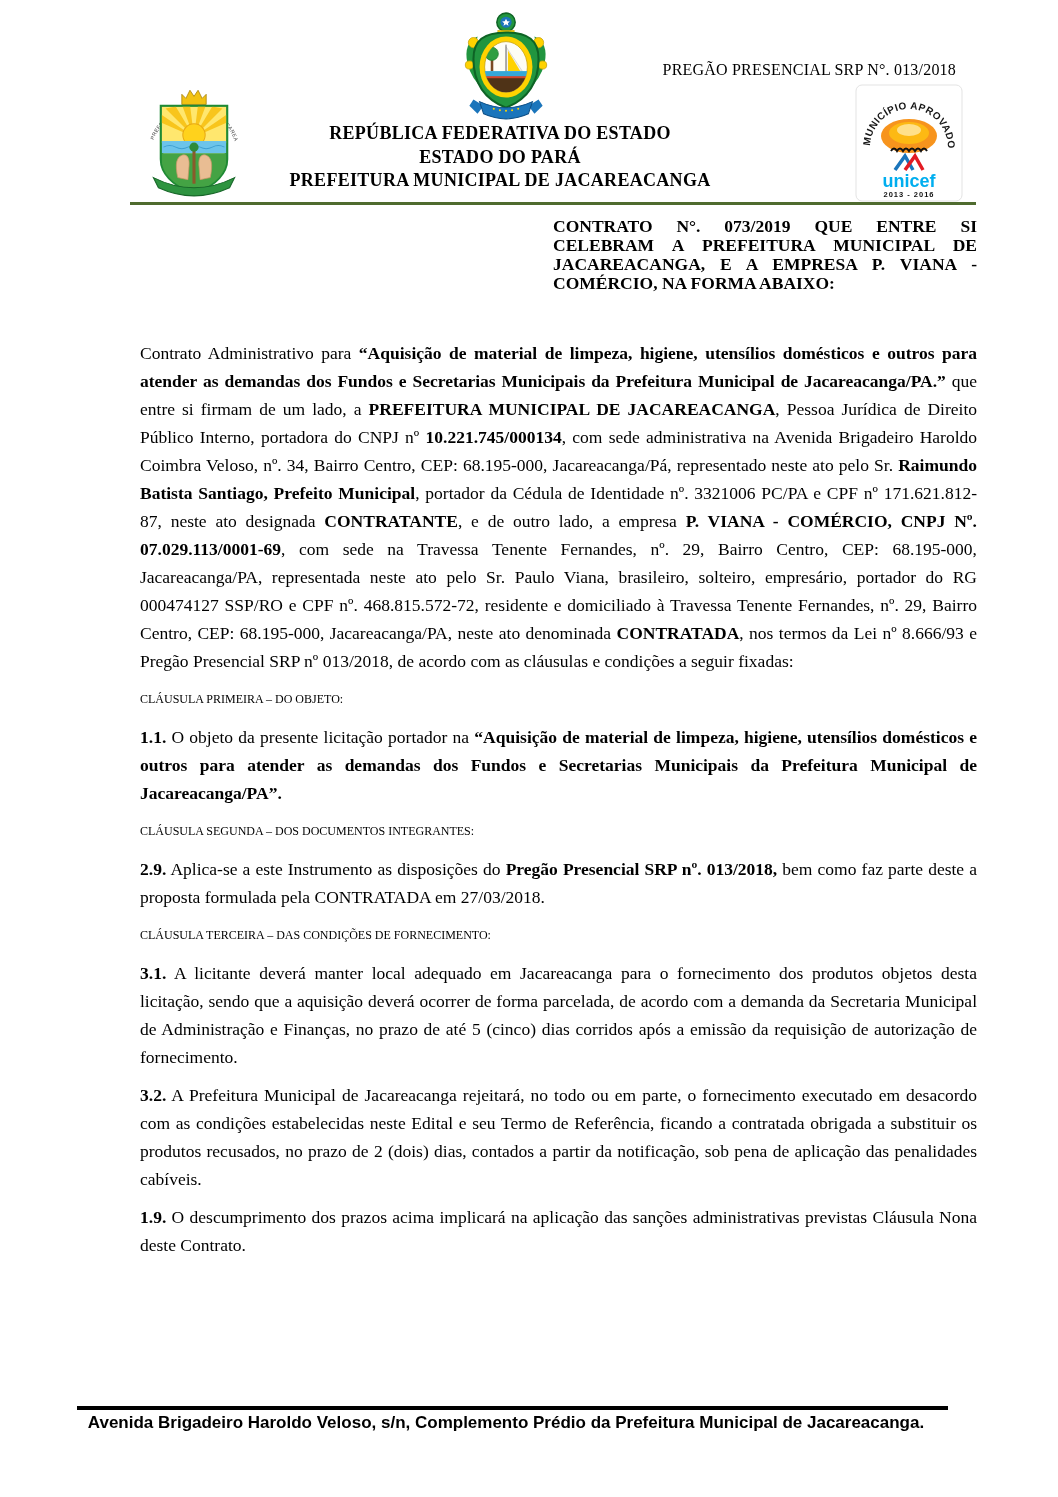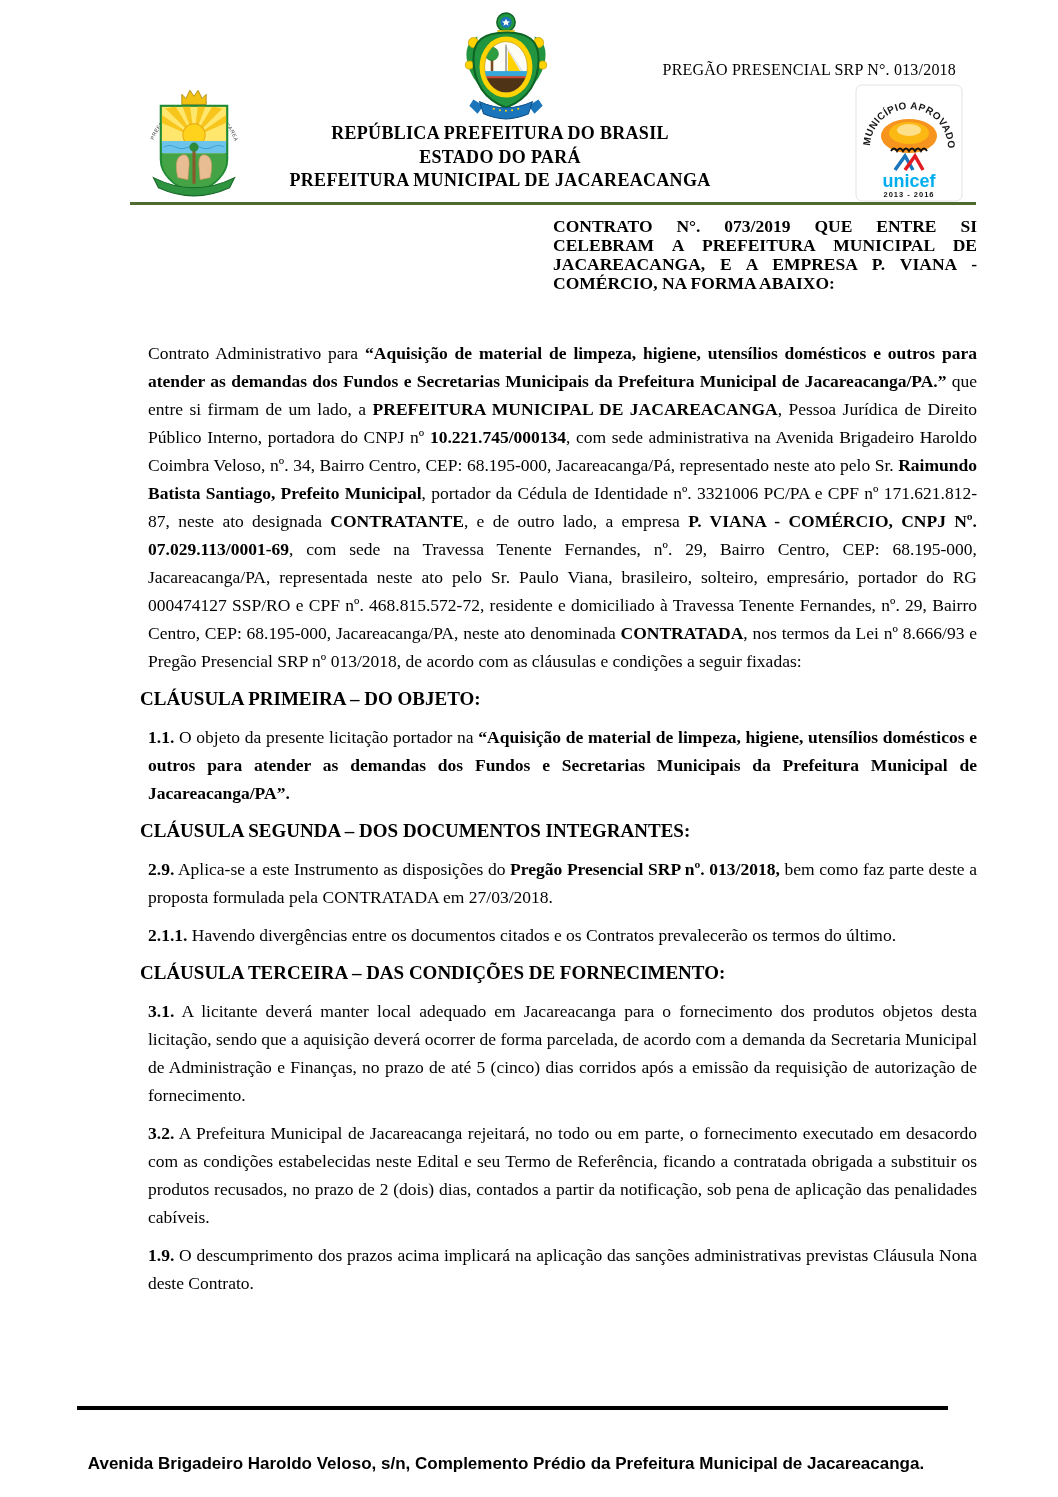--- a/index.html
+++ b/index.html
@@ -22,32 +22,32 @@
     background:var(--header-rule,#4f6b2f);
   }
   .contract-heading{
     position:absolute;top:217px;left:553px;width:424px;
     font-weight:bold;font-size:17.5px;line-height:19px;text-align:justify;
   }
   .body-flow{
     position:absolute;top:339px;left:140px;width:837px;
     font-size:17.5px;line-height:28px;text-align:justify;
   }
-  .body-flow p{margin:0 0 10px 8px;}
+  .body-flow p{margin:0 0 10px 0;}
   .clause-h{
-    margin:7px 0 10px 0;font-size:19px;line-height:28px;font-weight:bold;text-align:left;
+    margin:7px 0 10px 0;font-size:12px;line-height:28px;font-weight:normal;text-align:left;
   }
   .body-flow b{font-weight:bold;}
   .footer-rule{
     position:absolute;top:1406px;left:77px;width:871px;height:4px;
     background:var(--footer-rule,#000);
   }
   .footer-address{
     position:absolute;top:1413px;left:0;width:1012px;text-align:center;
-    font-family:"Liberation Sans","DejaVu Sans",sans-serif;font-weight:bold;font-size:17px;margin-top:41px;
+    font-family:"Liberation Sans","DejaVu Sans",sans-serif;font-weight:bold;font-size:17px;
   }
   svg text{font-family:"Liberation Sans","DejaVu Sans",sans-serif;}
 </style>
 </head>
 <body>
 
 <div class="page">
 
   <div class="pregao-ref">PREGÃO PRESENCIAL SRP N°. 013/2018</div>
 
@@ -120,21 +120,21 @@
     <g fill="#ffd200">
       <circle cx="46" cy="99" r="1"></circle>
         <circle cx="52" cy="100.5" r="1"></circle>
         <circle cx="58" cy="101" r="1"></circle>
       <circle cx="64" cy="100.5" r="1"></circle>
         <circle cx="70" cy="99" r="1"></circle>
     </g>
   </svg>
 
   <div class="gov-lines">
-    <div>REPÚBLICA PREFEITURA DO BRASIL</div>
+    <div>REPÚBLICA FEDERATIVA DO ESTADO</div>
     <div>ESTADO DO PARÁ</div>
     <div>PREFEITURA MUNICIPAL DE JACAREACANGA</div>
   </div>
 
   <svg class="logo-right" viewBox="0 0 108 118" aria-hidden="true">
     <defs>
         <path id="arcU" d="M 15,64 A 39,39 0 1 1 93,64"></path>
       </defs>
     <rect x="1" y="1" width="106" height="116" rx="6" fill="#ffffff" stroke="#e3e3e3"></rect>
     <text font-size="10" font-weight="bold" letter-spacing="0.5" fill="#161616">
@@ -153,21 +153,20 @@
   <div class="header-rule"></div>
 
   <div class="contract-heading">CONTRATO N°. 073/2019 QUE ENTRE SI CELEBRAM A PREFEITURA MUNICIPAL DE JACAREACANGA, E A EMPRESA P. VIANA - COMÉRCIO, NA FORMA ABAIXO:</div>
 
   <div class="body-flow">
     <p><span>Contrato Administrativo para </span><b>“Aquisição de material de limpeza, higiene, utensílios domésticos e outros para atender as demandas dos Fundos e Secretarias Municipais da Prefeitura Municipal de Jacareacanga/PA.”</b><span> que entre si firmam de um lado, a </span><b>PREFEITURA MUNICIPAL DE JACAREACANGA</b><span>, Pessoa Jurídica de Direito Público Interno, portadora do CNPJ nº </span><b>10.221.745/000134</b><span>, com sede administrativa na Avenida Brigadeiro Haroldo Coimbra Veloso, nº. 34, Bairro Centro, CEP: 68.195-000, Jacareacanga/Pá, representado neste ato pelo Sr. </span><b>Raimundo Batista Santiago, Prefeito Municipal</b><span>, portador da Cédula de Identidade nº. 3321006 PC/PA e CPF nº 171.621.812-87, neste ato designada </span><b>CONTRATANTE</b><span>, e de outro lado, a empresa </span><b>P. VIANA - COMÉRCIO, CNPJ Nº. 07.029.113/0001-69</b><span>, com sede na Travessa Tenente Fernandes, nº. 29, Bairro Centro, CEP: 68.195-000, Jacareacanga/PA, representada neste ato pelo Sr. Paulo Viana, brasileiro, solteiro, empresário, portador do RG 000474127 SSP/RO e CPF nº. 468.815.572-72, residente e domiciliado à Travessa Tenente Fernandes, nº. 29, Bairro Centro, CEP: 68.195-000, Jacareacanga/PA, neste ato denominada </span><b>CONTRATADA</b><span>, nos termos da Lei nº 8.666/93 e Pregão Presencial SRP nº 013/2018, de acordo com as cláusulas e condições a seguir fixadas:</span></p>
     <h2 class="clause-h">CLÁUSULA PRIMEIRA – DO OBJETO:</h2>
     <p><b>1.1.</b><span> O objeto da presente licitação portador na </span><b>“Aquisição de material de limpeza, higiene, utensílios domésticos e outros para atender as demandas dos Fundos e Secretarias Municipais da Prefeitura Municipal de Jacareacanga/PA”.</b></p>
     <h2 class="clause-h">CLÁUSULA SEGUNDA – DOS DOCUMENTOS INTEGRANTES:</h2>
     <p><b>2.9.</b><span> Aplica-se a este Instrumento as disposições do </span><b>Pregão Presencial SRP nº. 013/2018,</b><span> bem como faz parte deste a proposta formulada pela CONTRATADA em 27/03/2018.</span></p>
-    <p><b>2.1.1.</b><span> Havendo divergências entre os documentos citados e os Contratos prevalecerão os termos do último.</span></p>
     <h2 class="clause-h">CLÁUSULA TERCEIRA – DAS CONDIÇÕES DE FORNECIMENTO:</h2>
     <p><b>3.1.</b><span> A licitante deverá manter local adequado em Jacareacanga para o fornecimento dos produtos objetos desta licitação, sendo que a aquisição deverá ocorrer de forma parcelada, de acordo com a demanda da Secretaria Municipal de Administração e Finanças, no prazo de até 5 (cinco) dias corridos após a emissão da requisição de autorização de fornecimento.</span></p>
     <p><b>3.2.</b><span> A Prefeitura Municipal de Jacareacanga rejeitará, no todo ou em parte, o fornecimento executado em desacordo com as condições estabelecidas neste Edital e seu Termo de Referência, ficando a contratada obrigada a substituir os produtos recusados, no prazo de 2 (dois) dias, contados a partir da notificação, sob pena de aplicação das penalidades cabíveis.</span></p>
     <p><b>1.9.</b><span> O descumprimento dos prazos acima implicará na aplicação das sanções administrativas previstas Cláusula Nona deste Contrato.</span></p>
   </div>
 
   <div class="footer-rule"></div>
   <div class="footer-address">Avenida Brigadeiro Haroldo Veloso, s/n, Complemento Prédio da Prefeitura Municipal de Jacareacanga.</div>
 
 </div>

